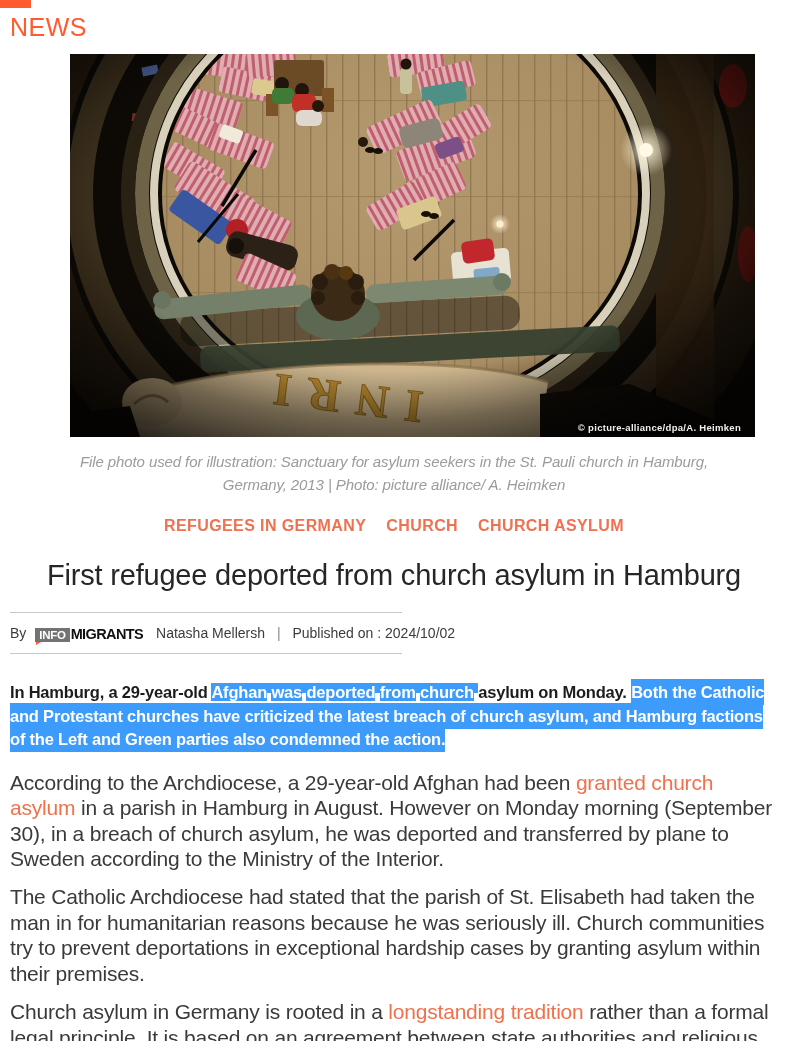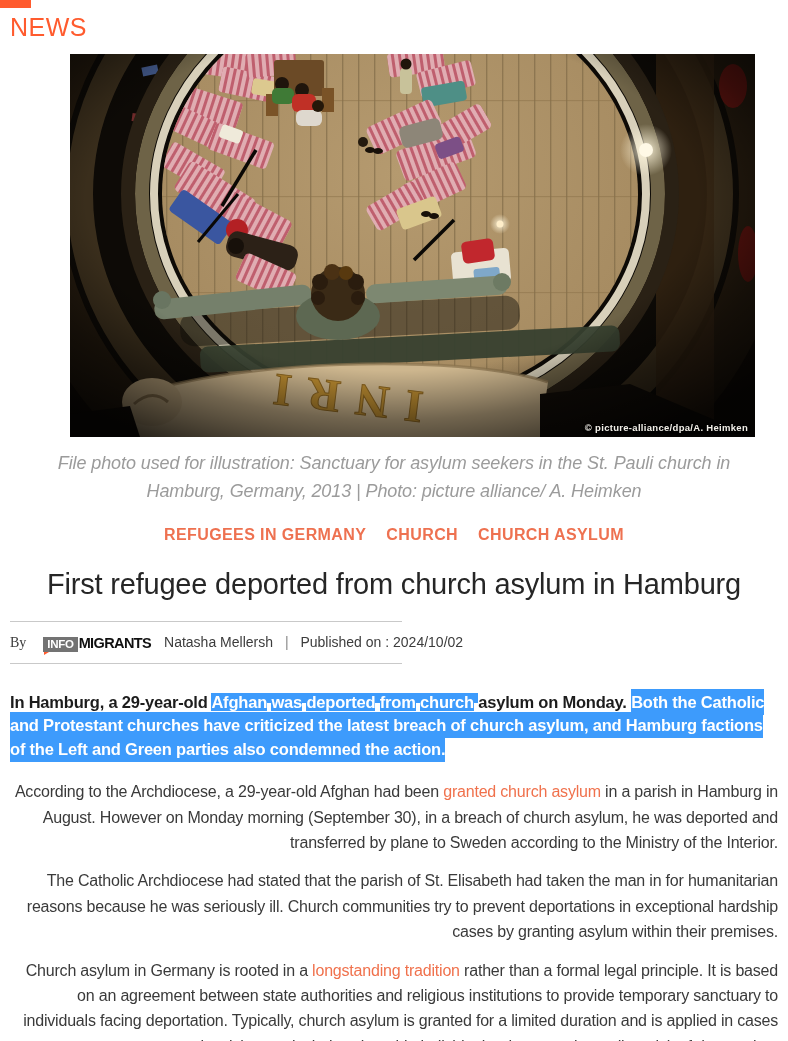--- a/index.html
+++ b/index.html
@@ -12,44 +12,44 @@
   .top-tab { position:absolute; left:0; top:0; width:31px; height:8px; background:#ff5b2e; }
   
   .news-title {
     margin:15px 0 0 10px; font-size:25px; font-weight:400; letter-spacing:.5px;
     color:#ff5b2e; line-height:1;
   }
   
   .hero { position:relative; margin:14px 0 0 70px; width:685px; height:383px; background:#0b0805; overflow:hidden; }
   .hero svg { display:block; width:685px; height:383px; }
   .hero-credit {
-    position:absolute; right:7px; bottom:4px; font-size:9.5px; font-weight:bold;
+    position:absolute; right:14px; bottom:4px; font-size:9.5px; font-weight:bold;
     color:#f2efe8; letter-spacing:.3px; text-shadow:0 1px 2px rgba(0,0,0,.9), 0 0 3px rgba(0,0,0,.8);
   }
   .caption {
     margin:13px auto 16px; max-width:688px; text-align:center; font-style:italic;
-    font-size:18px; line-height:1.55; color:#9b9b9b; letter-spacing:-0.1px;
+    font-size:15px; line-height:1.55; color:#9b9b9b; letter-spacing:-0.1px;
   }
   
   .tags { margin-top:20px; text-align:center; }
   .tags span.tag {
     display:inline-block; margin:0 10px; font-size:16px; font-weight:bold;
     color:#ee7150; letter-spacing:.4px; cursor:pointer;
   }
   
   .headline {
     margin:24px auto 0; text-align:center; font-size:29px; font-weight:400;
     color:#262626; letter-spacing:-.2px; line-height:1.15; max-width:700px;
   }
   
   .byline {
     margin:20px 0 0 10px; width:392px; border-top:1px solid #c9c9c9; border-bottom:1px solid #c9c9c9;
     padding:12px 0 11px; font-size:14px; color:#3c3c3c; white-space:nowrap;
   }
-  .byline .by { margin-right:17px;font-family:Liberation Serif, serif; }
+  .byline .by { margin-right:9px; }
   .im-logo { display:inline-block; position:relative; margin-right:9px; vertical-align:-1px; }
   .im-logo .info {
     display:inline-block; position:relative; background:#737373; color:#fff; font-weight:bold;
     font-size:11.5px; letter-spacing:-.3px; padding:2px 4px 1px; line-height:1;
   }
   .im-logo .info::after {
     content:""; position:absolute; left:1px; bottom:-3px; width:0; height:0;
     border-left:5px solid #ff5b2e; border-bottom:3px solid transparent;
   }
   .im-logo .migrants {
@@ -66,23 +66,22 @@
     line-height:23.5px; letter-spacing:-.2px;
   }
   
   .sel-words {
     background:linear-gradient(#3d9bfc,#3d9bfc) 0 0 / 100% 10px no-repeat;
     text-align:right;
   }
   .sel-word { background:#3d9bfc; color:#ffffff; }
   .sel-rest { background:#3d9bfc; color:#ffffff; padding:4px 0 4px; }
   .article p.body-p {
-    font-size:16px; color:#3a3a3a; line-height:25.4px; letter-spacing:-.2px;
+    font-size:21px; color:#3a3a3a; line-height:25.4px; letter-spacing:-.2px;
     margin:0 0 13px 0;
-    text-align:right;
   }
   .inline-link { color:#f0714c; text-decoration:none; cursor:pointer; }
 </style>
 </head>
 <body>
 
 <div class="top-tab"></div>
 
 <h1 class="news-title">NEWS</h1>
 

